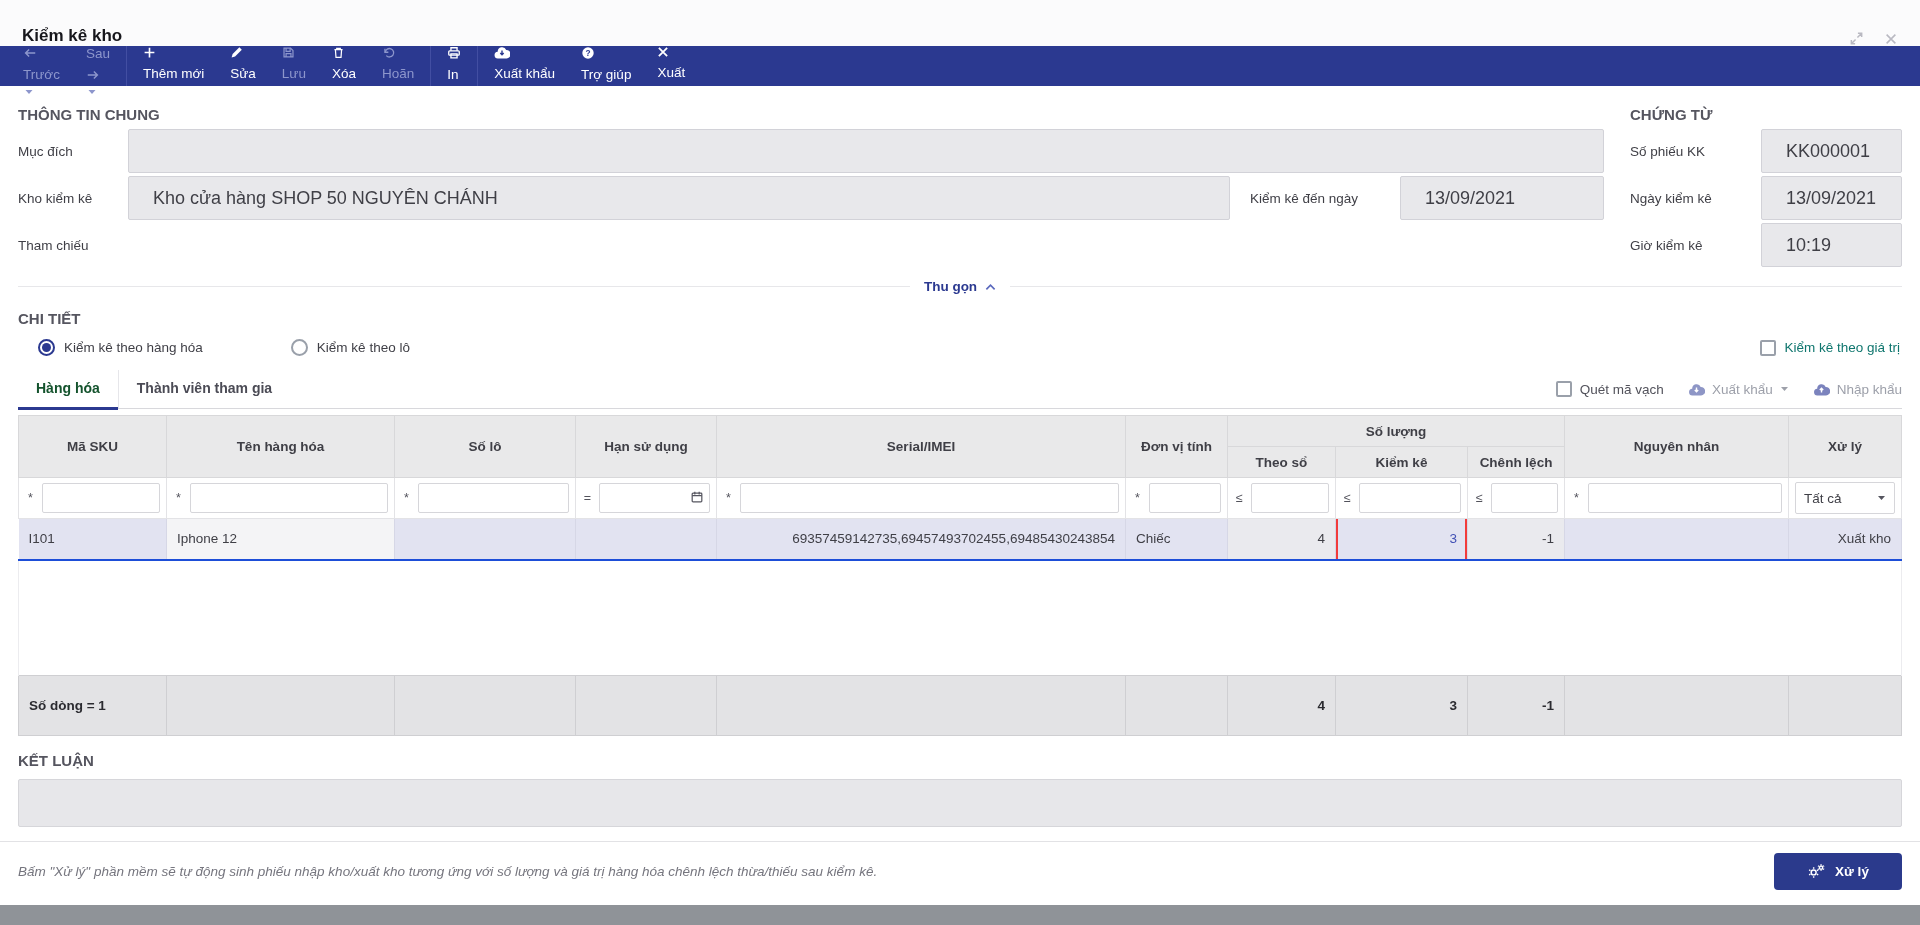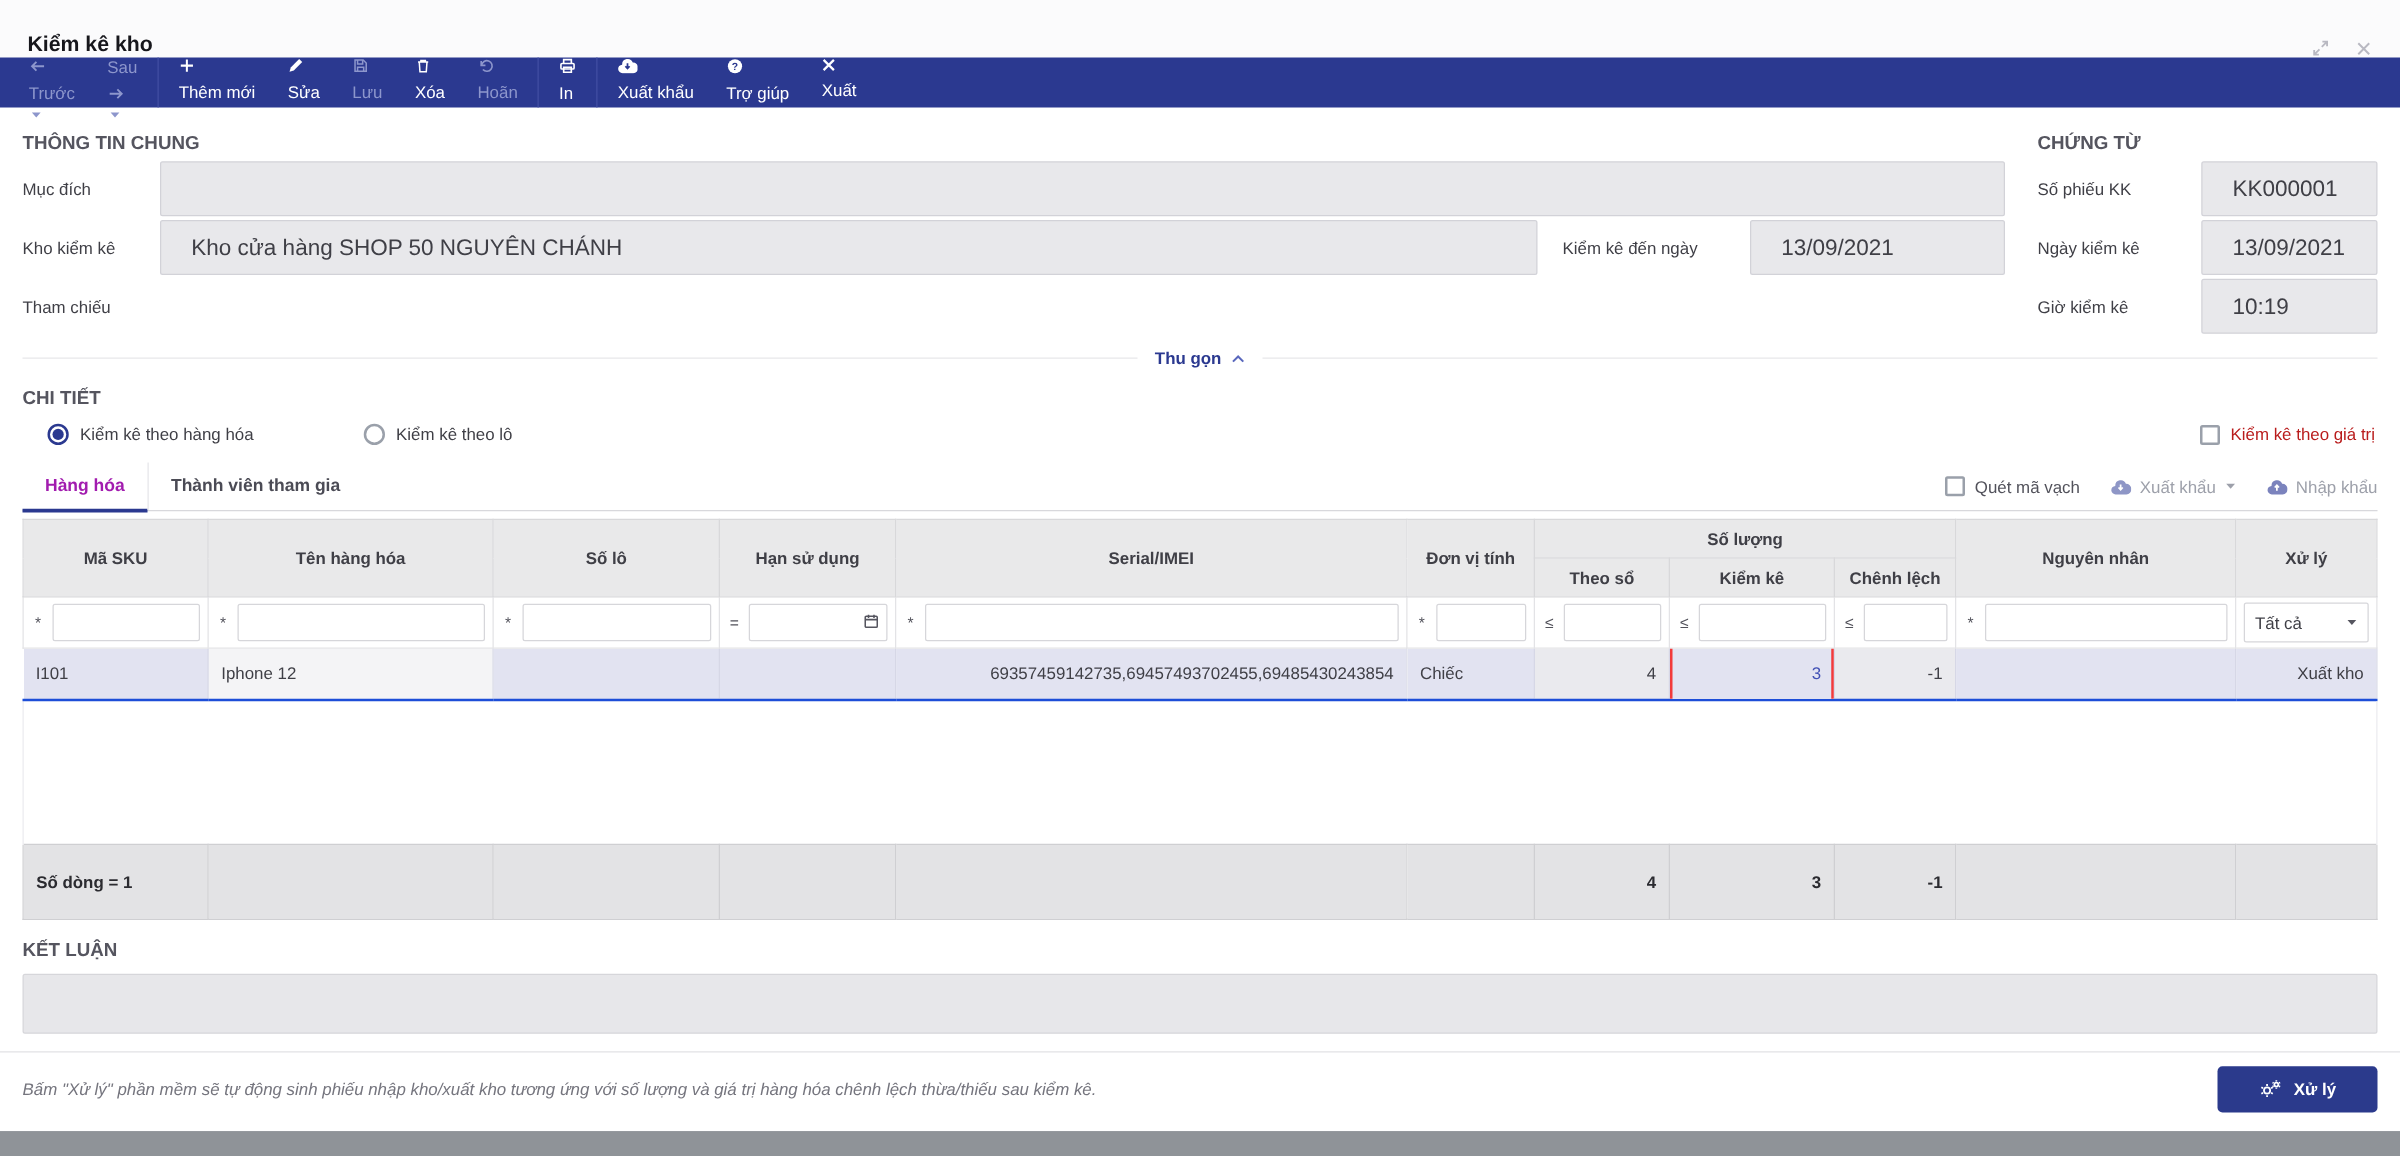--- a/index.html
+++ b/index.html
@@ -44,28 +44,28 @@
   .collapse .line{flex:1;height:1px;background:#e7e7ea;}
   .collapse-link{display:flex;align-items:center;gap:8px;margin:0 14px;color:#2b3990;font-size:13.5px;font-weight:bold;cursor:pointer;}
 
   
   .detail-heading{margin:16px 0 12px;flex:none;}
   .radio-row{display:flex;align-items:center;margin:0 0 14px 20px;flex:none;}
   .radio-item{display:flex;align-items:center;gap:9px;margin-right:88px;font-size:13.5px;color:#3f3f46;cursor:pointer;}
   .radio{width:17px;height:17px;border-radius:50%;border:2px solid #2b3990;box-sizing:border-box;display:flex;align-items:center;justify-content:center;background:#fff;flex:none;}
   .radio .dot{width:9px;height:9px;border-radius:50%;background:#2b3990;}
   .radio.off{border-color:#9aa0aa;}
-  .value-check{margin-left:auto;margin-right:2px;display:flex;align-items:center;gap:8px;color:#b91c1c;font-size:13.5px;cursor:pointer;}
+  .value-check{margin-left:auto;margin-right:2px;display:flex;align-items:center;gap:8px;color:#0f766e;font-size:13.5px;cursor:pointer;}
   .checkbox{width:16px;height:16px;border:2px solid #9aa0aa;border-radius:2px;background:#fff;box-sizing:border-box;flex:none;}
 
   
   .tabbar{display:flex;align-items:flex-end;border-bottom:1px solid #d8d8dc;flex:none;}
   .tab{padding:10px 18px 12px;font-size:14px;font-weight:bold;color:#4b4b55;cursor:pointer;position:relative;}
   .tab + .tab{border-left:1px solid #e6e6ea;}
-  .tab.active{color:#a21caf;}
+  .tab.active{color:#14532d;}
   .tab.active::after{content:"";position:absolute;left:0;right:0;bottom:-2px;height:3px;background:#2b3990;}
   .tab-right{margin-left:auto;display:flex;align-items:center;gap:24px;padding-bottom:11px;font-size:13.5px;}
   .scan-check{display:flex;align-items:center;gap:8px;color:#52525b;cursor:pointer;}
   .mini-btn{display:flex;align-items:center;gap:7px;color:#9da0aa;cursor:default;}
   .mini-btn .lbl{color:#9da0aa;}
   .mini-btn.import .lbl{color:#9da0aa;}
 
   
   table.grid{width:100%;border-collapse:collapse;table-layout:fixed;margin-top:6px;font-size:13.5px;flex:none;}
   table.grid th{background:#e9e9ea;border:1px solid #d8d8da;font-weight:bold;color:#3f3f46;height:30px;text-align:center;padding:0 6px;overflow:hidden;white-space:nowrap;}

